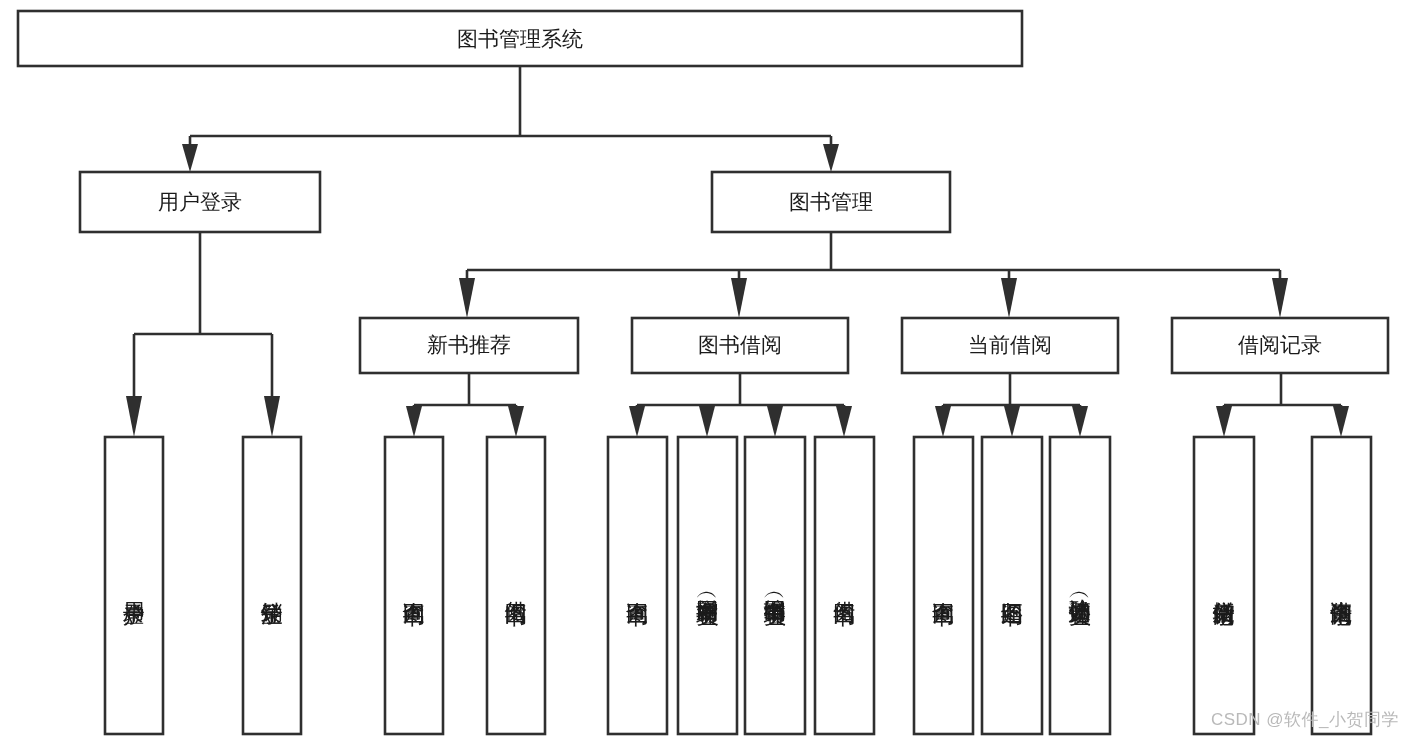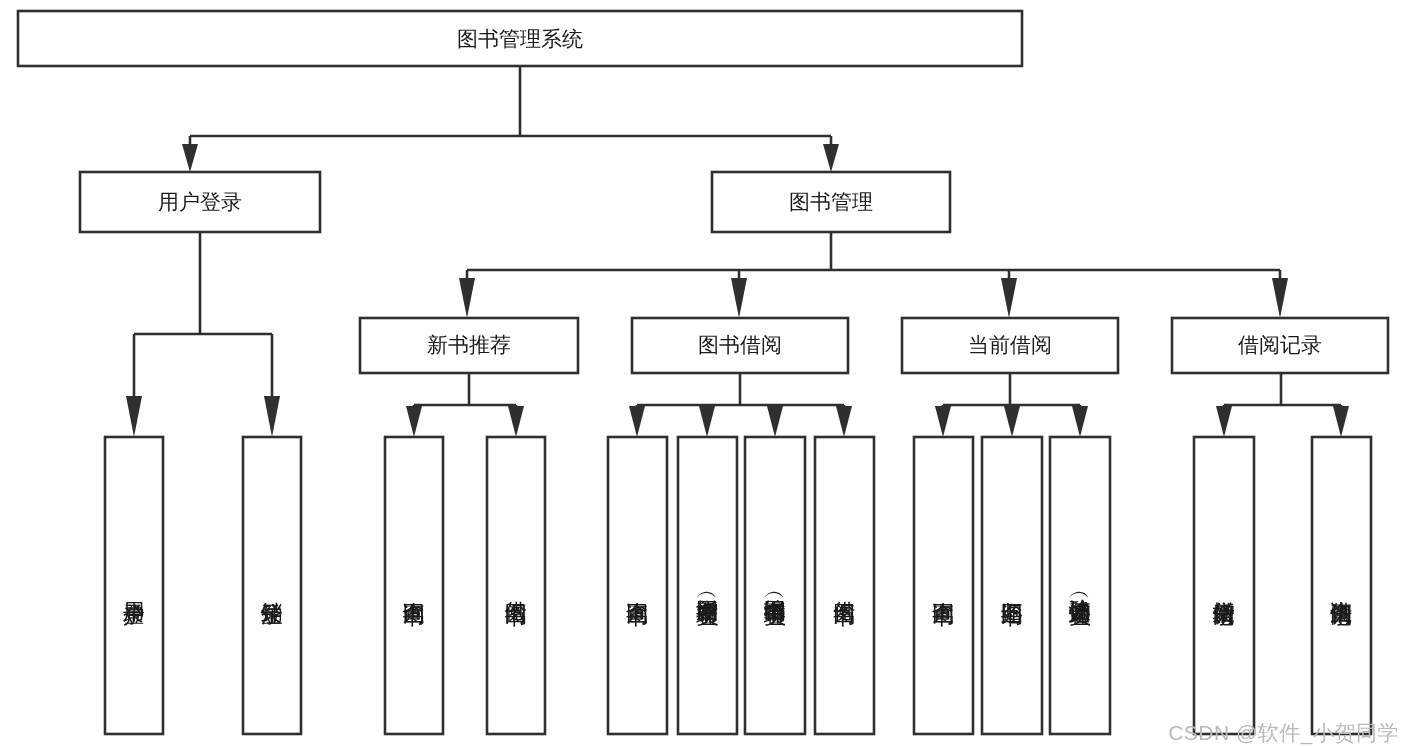--- a/index.html
+++ b/index.html
@@ -61,23 +61,23 @@
     display: flex;
     align-items: center;
     justify-content: center;
     text-align: center;
     white-space: nowrap;
     pointer-events: none;
   }
   .watermark {
     position: absolute;
     right: 6px;
-    bottom: 0;
-    font-family: "Liberation Sans", "DejaVu Sans", sans-serif;
-    font-size: 21px;
+    bottom: 16px;
+    font-family: "Liberation Sans", "DejaVu Sans", sans-serif;
+    font-size: 17px;
     color: #b9b9b9;
     letter-spacing: 0.5px;
     white-space: nowrap;
   }
 </style>
 </head>
 <body>
 
 <div id="diagram-root">
 

